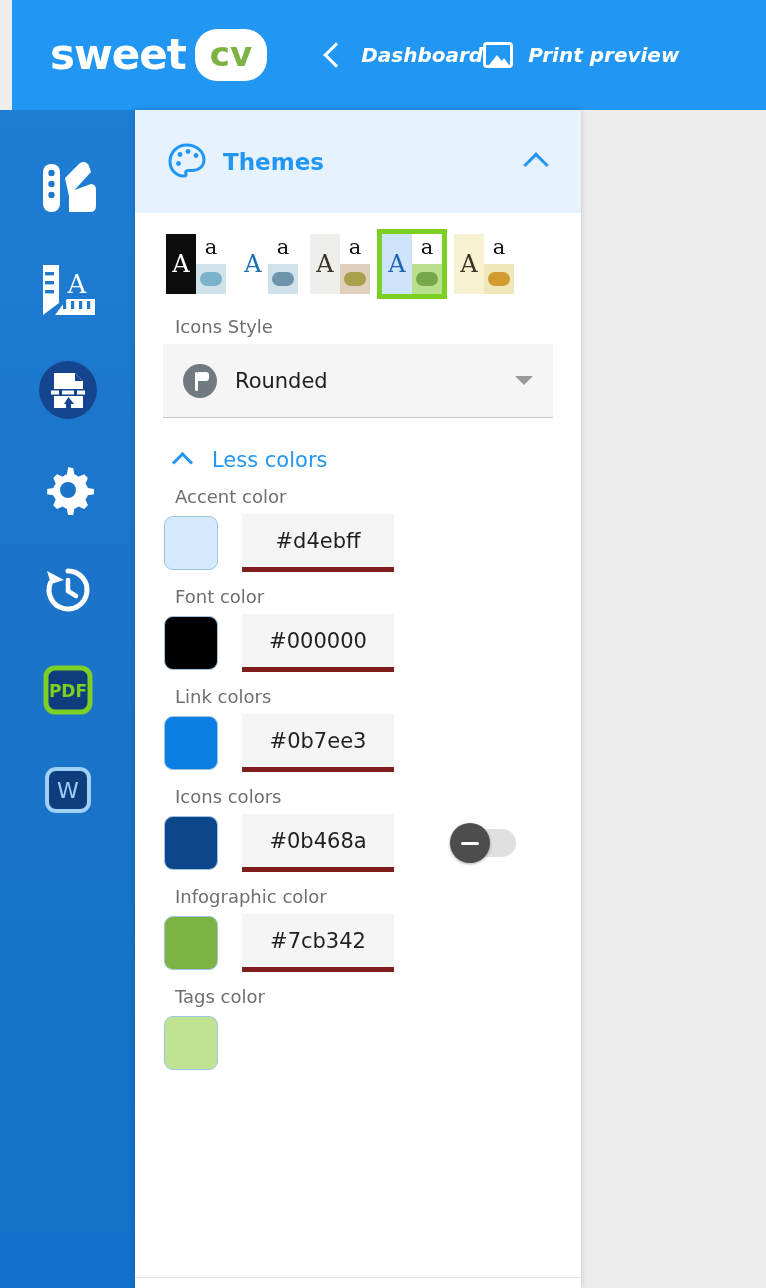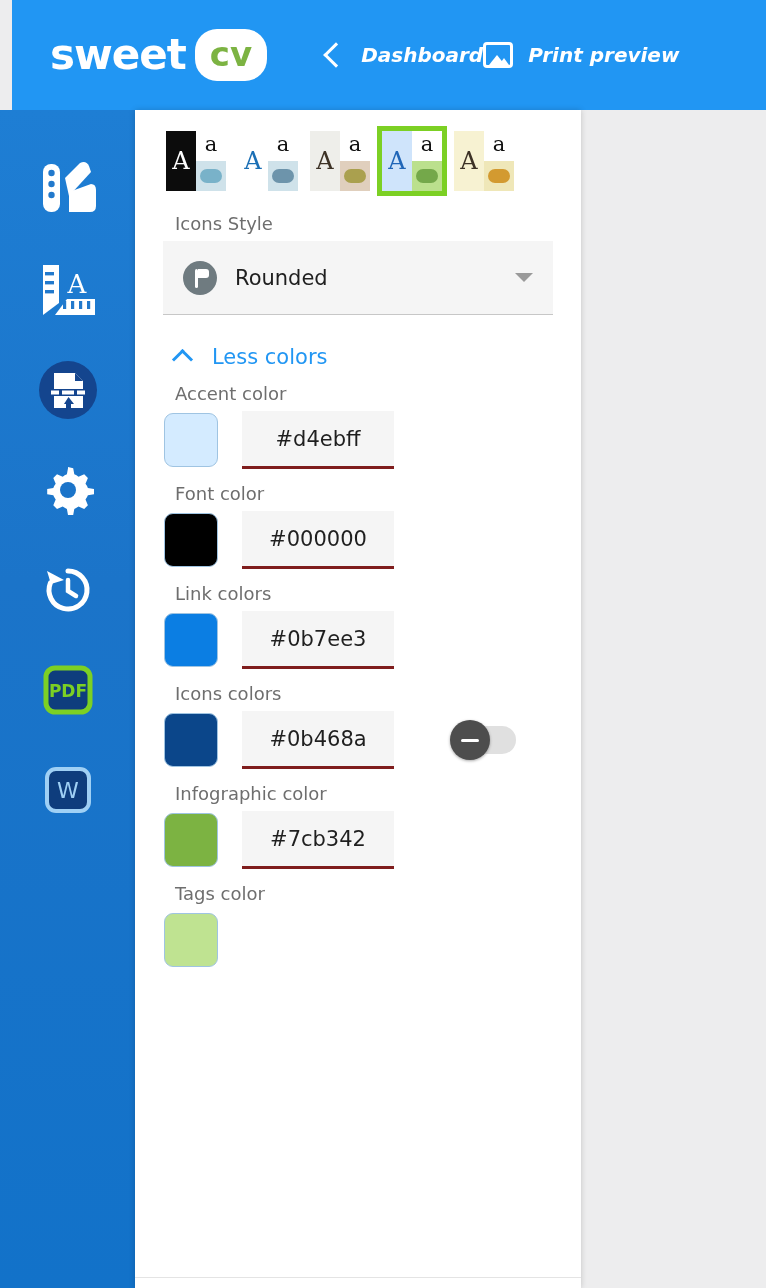--- a/index.html
+++ b/index.html
@@ -264,21 +264,21 @@
     border: 1px solid #9fc4e2;
     flex: none;
     margin-left: 1px;
     cursor: pointer;
   }
   .color-input {
     width: 152px; height: 58px;
     margin-left: 24px;
     background: #f5f5f5;
     border: none;
-    border-bottom: 3px solid #7f1d1d;
+    border-bottom: 5px solid #7f1d1d;
     font-size: 21px;
     color: #1f1f1f;
     text-align: center;
     font-family: "DejaVu Sans", sans-serif;
     outline: none;
   }
   .switch {
     margin-left: 60px;
     width: 62px; height: 28px;
     background: #e0e0e0;
@@ -396,20 +396,31 @@
   <div class="rail-item">
     <svg class="rail-ico" width="48" height="48" viewBox="0 0 48 48">
       <rect x="3" y="3" width="42" height="42" rx="9" fill="#0e3d7d" stroke="#9fd0f5" stroke-width="4"></rect>
       <text x="24" y="32" font-size="22" font-family="DejaVu Sans, sans-serif" fill="#9fd0f5" text-anchor="middle">W</text>
     </svg>
   </div>
 </div>
 
 <div class="panel">
 
+  <div class="panel-header">
+    <svg class="palette-ico" width="40" height="40" viewBox="0 0 40 40">
+      <path d="M20 3 C10 3 3 10.5 3 19.5 C3 28 9.5 34 17 34 C19 34 19.5 33 19 32 C18 30.2 19 28.5 21 28.5 L25 28.5 C32 28.5 37 24 37 18 C37 9.5 29.5 3 20 3 Z" fill="none" stroke="#2196f3" stroke-width="3"></path>
+      <circle cx="13" cy="12.5" r="2.4" fill="#2196f3"></circle>
+      <circle cx="21" cy="9.5" r="2.4" fill="#2196f3"></circle>
+      <circle cx="29" cy="13.5" r="2.4" fill="#2196f3"></circle>
+      <circle cx="11.5" cy="21.5" r="2.4" fill="#2196f3"></circle>
+    </svg>
+    <div class="panel-title">Themes</div>
+    <div class="chev-up"></div>
+  </div>
 
   <div class="panel-body">
 
     <div class="themes-row" id="themes-row">
         <div class="theme-sw">
           <div class="q qa" style="background:#0c0c0c">
             <span style="color:#ffffff">A</span>
           </div>
           <div class="q qb" style="background:#ffffff">
             <span style="color:#111111">a</span>

